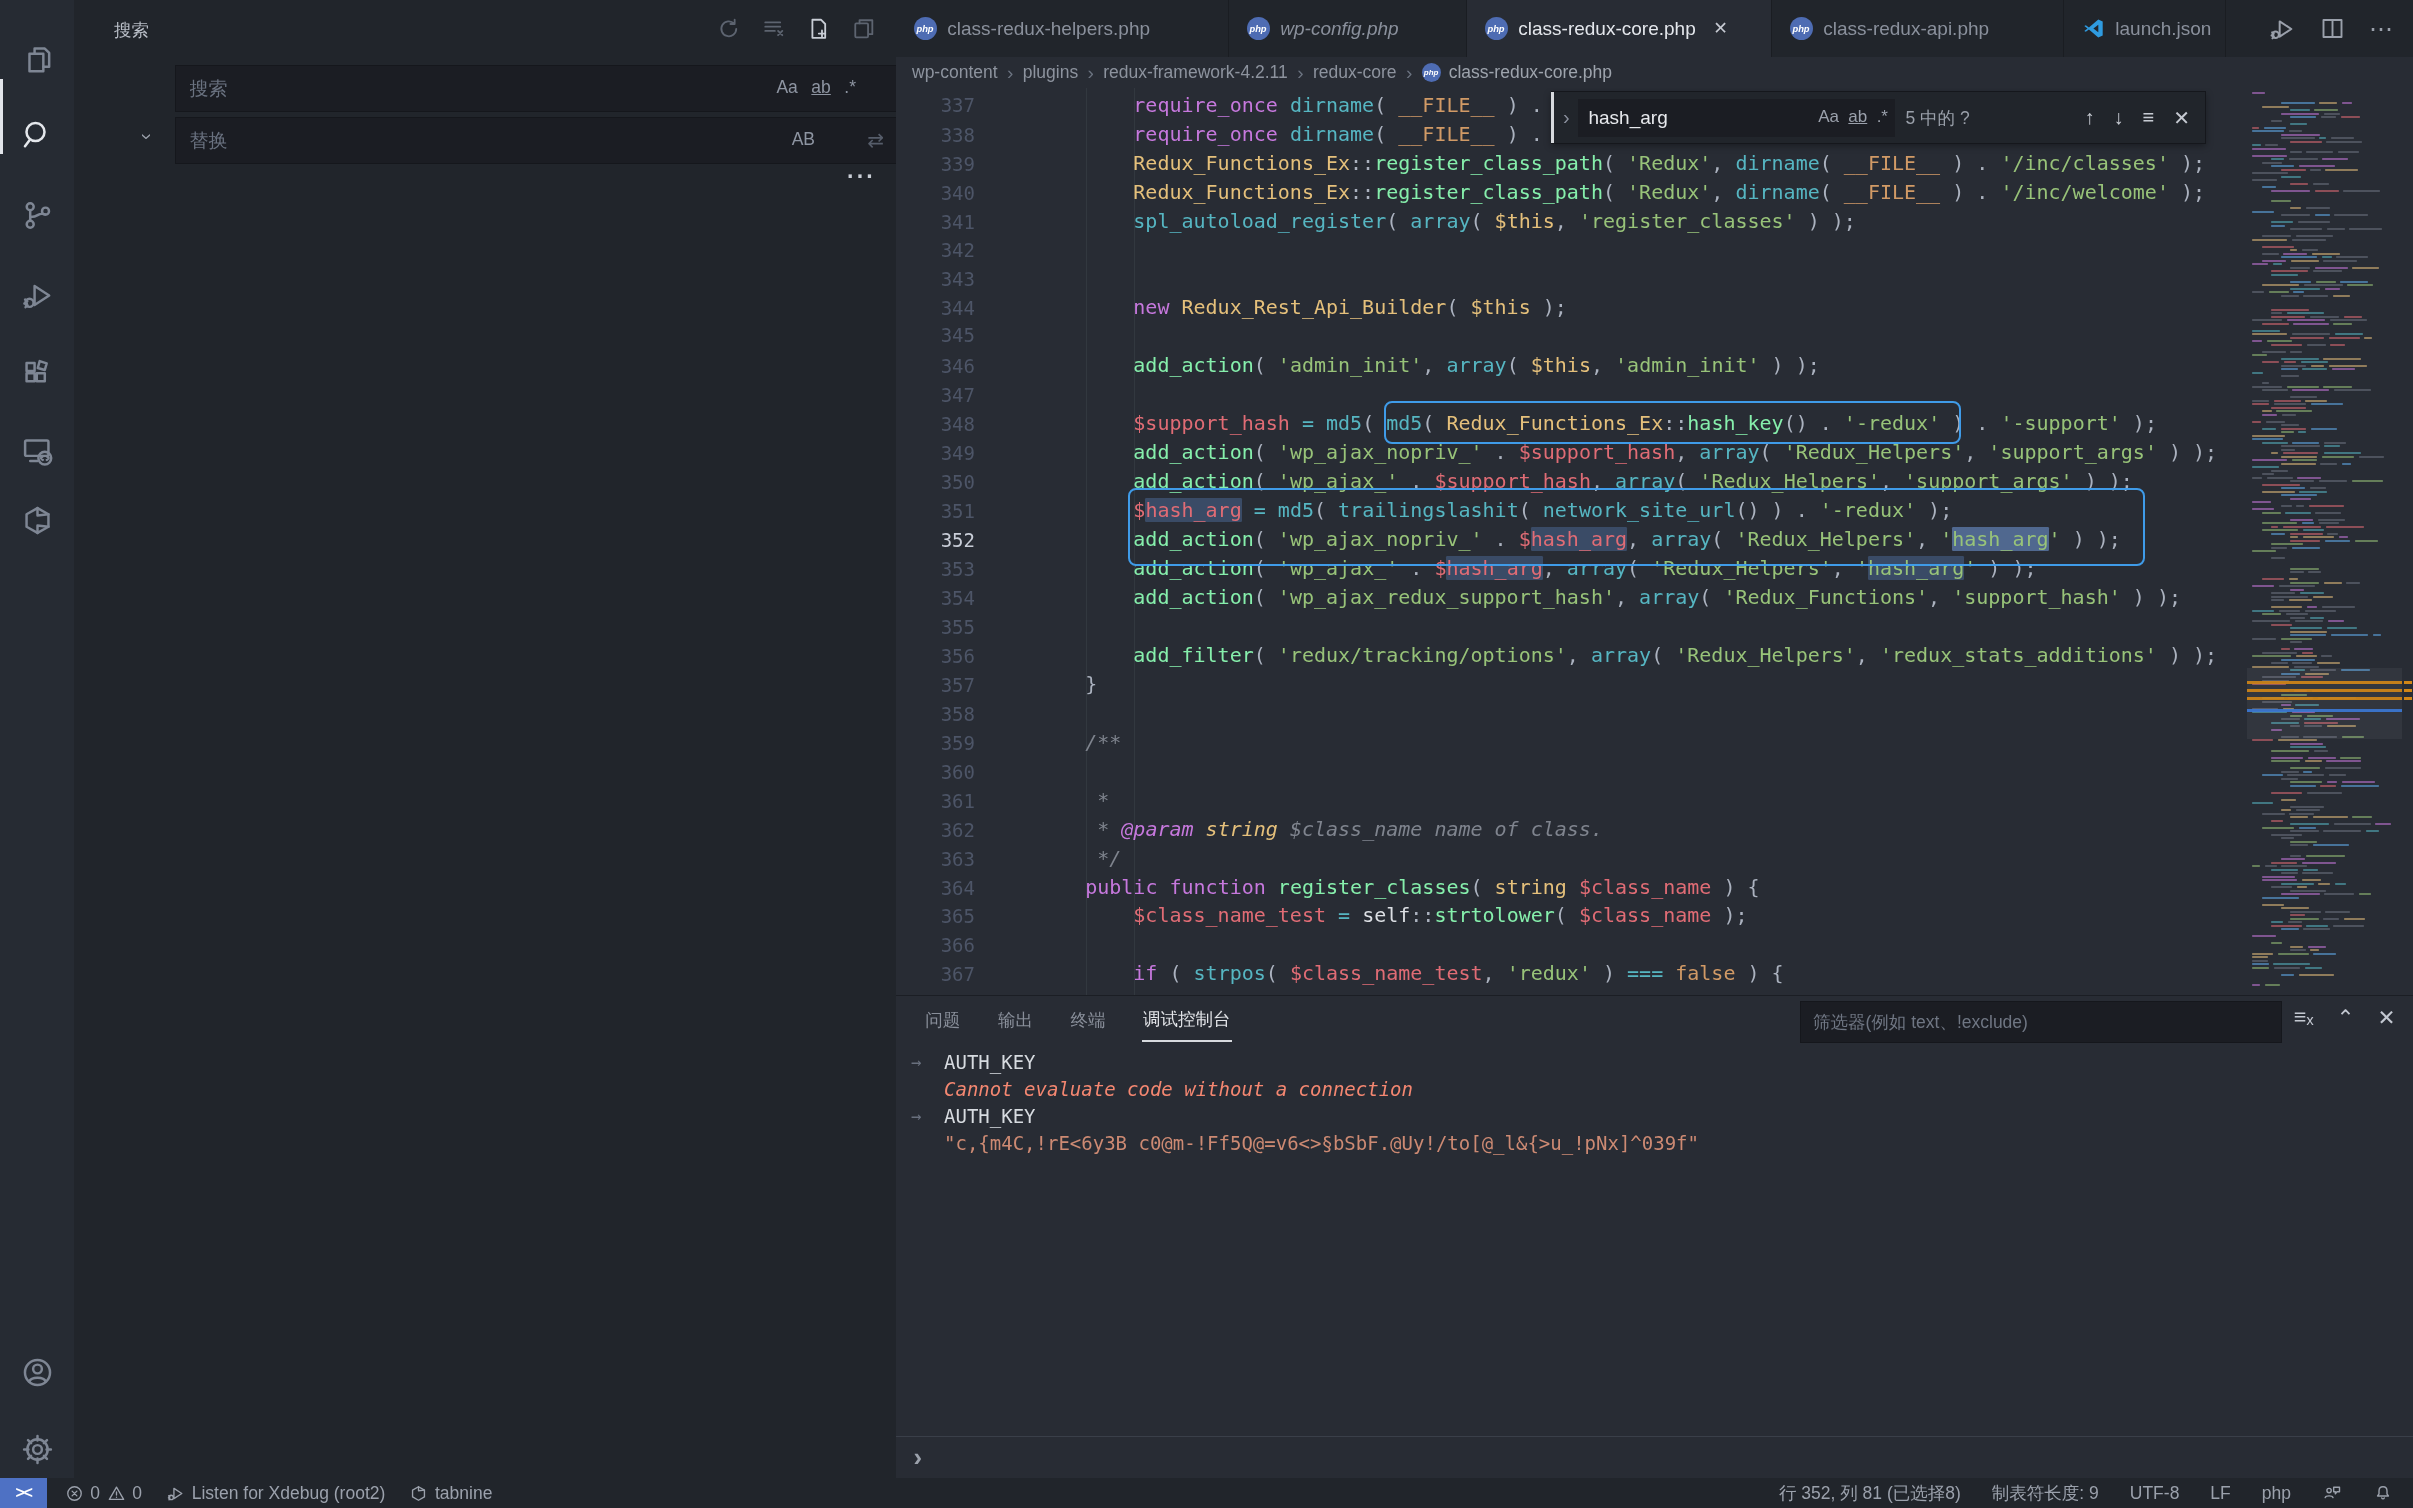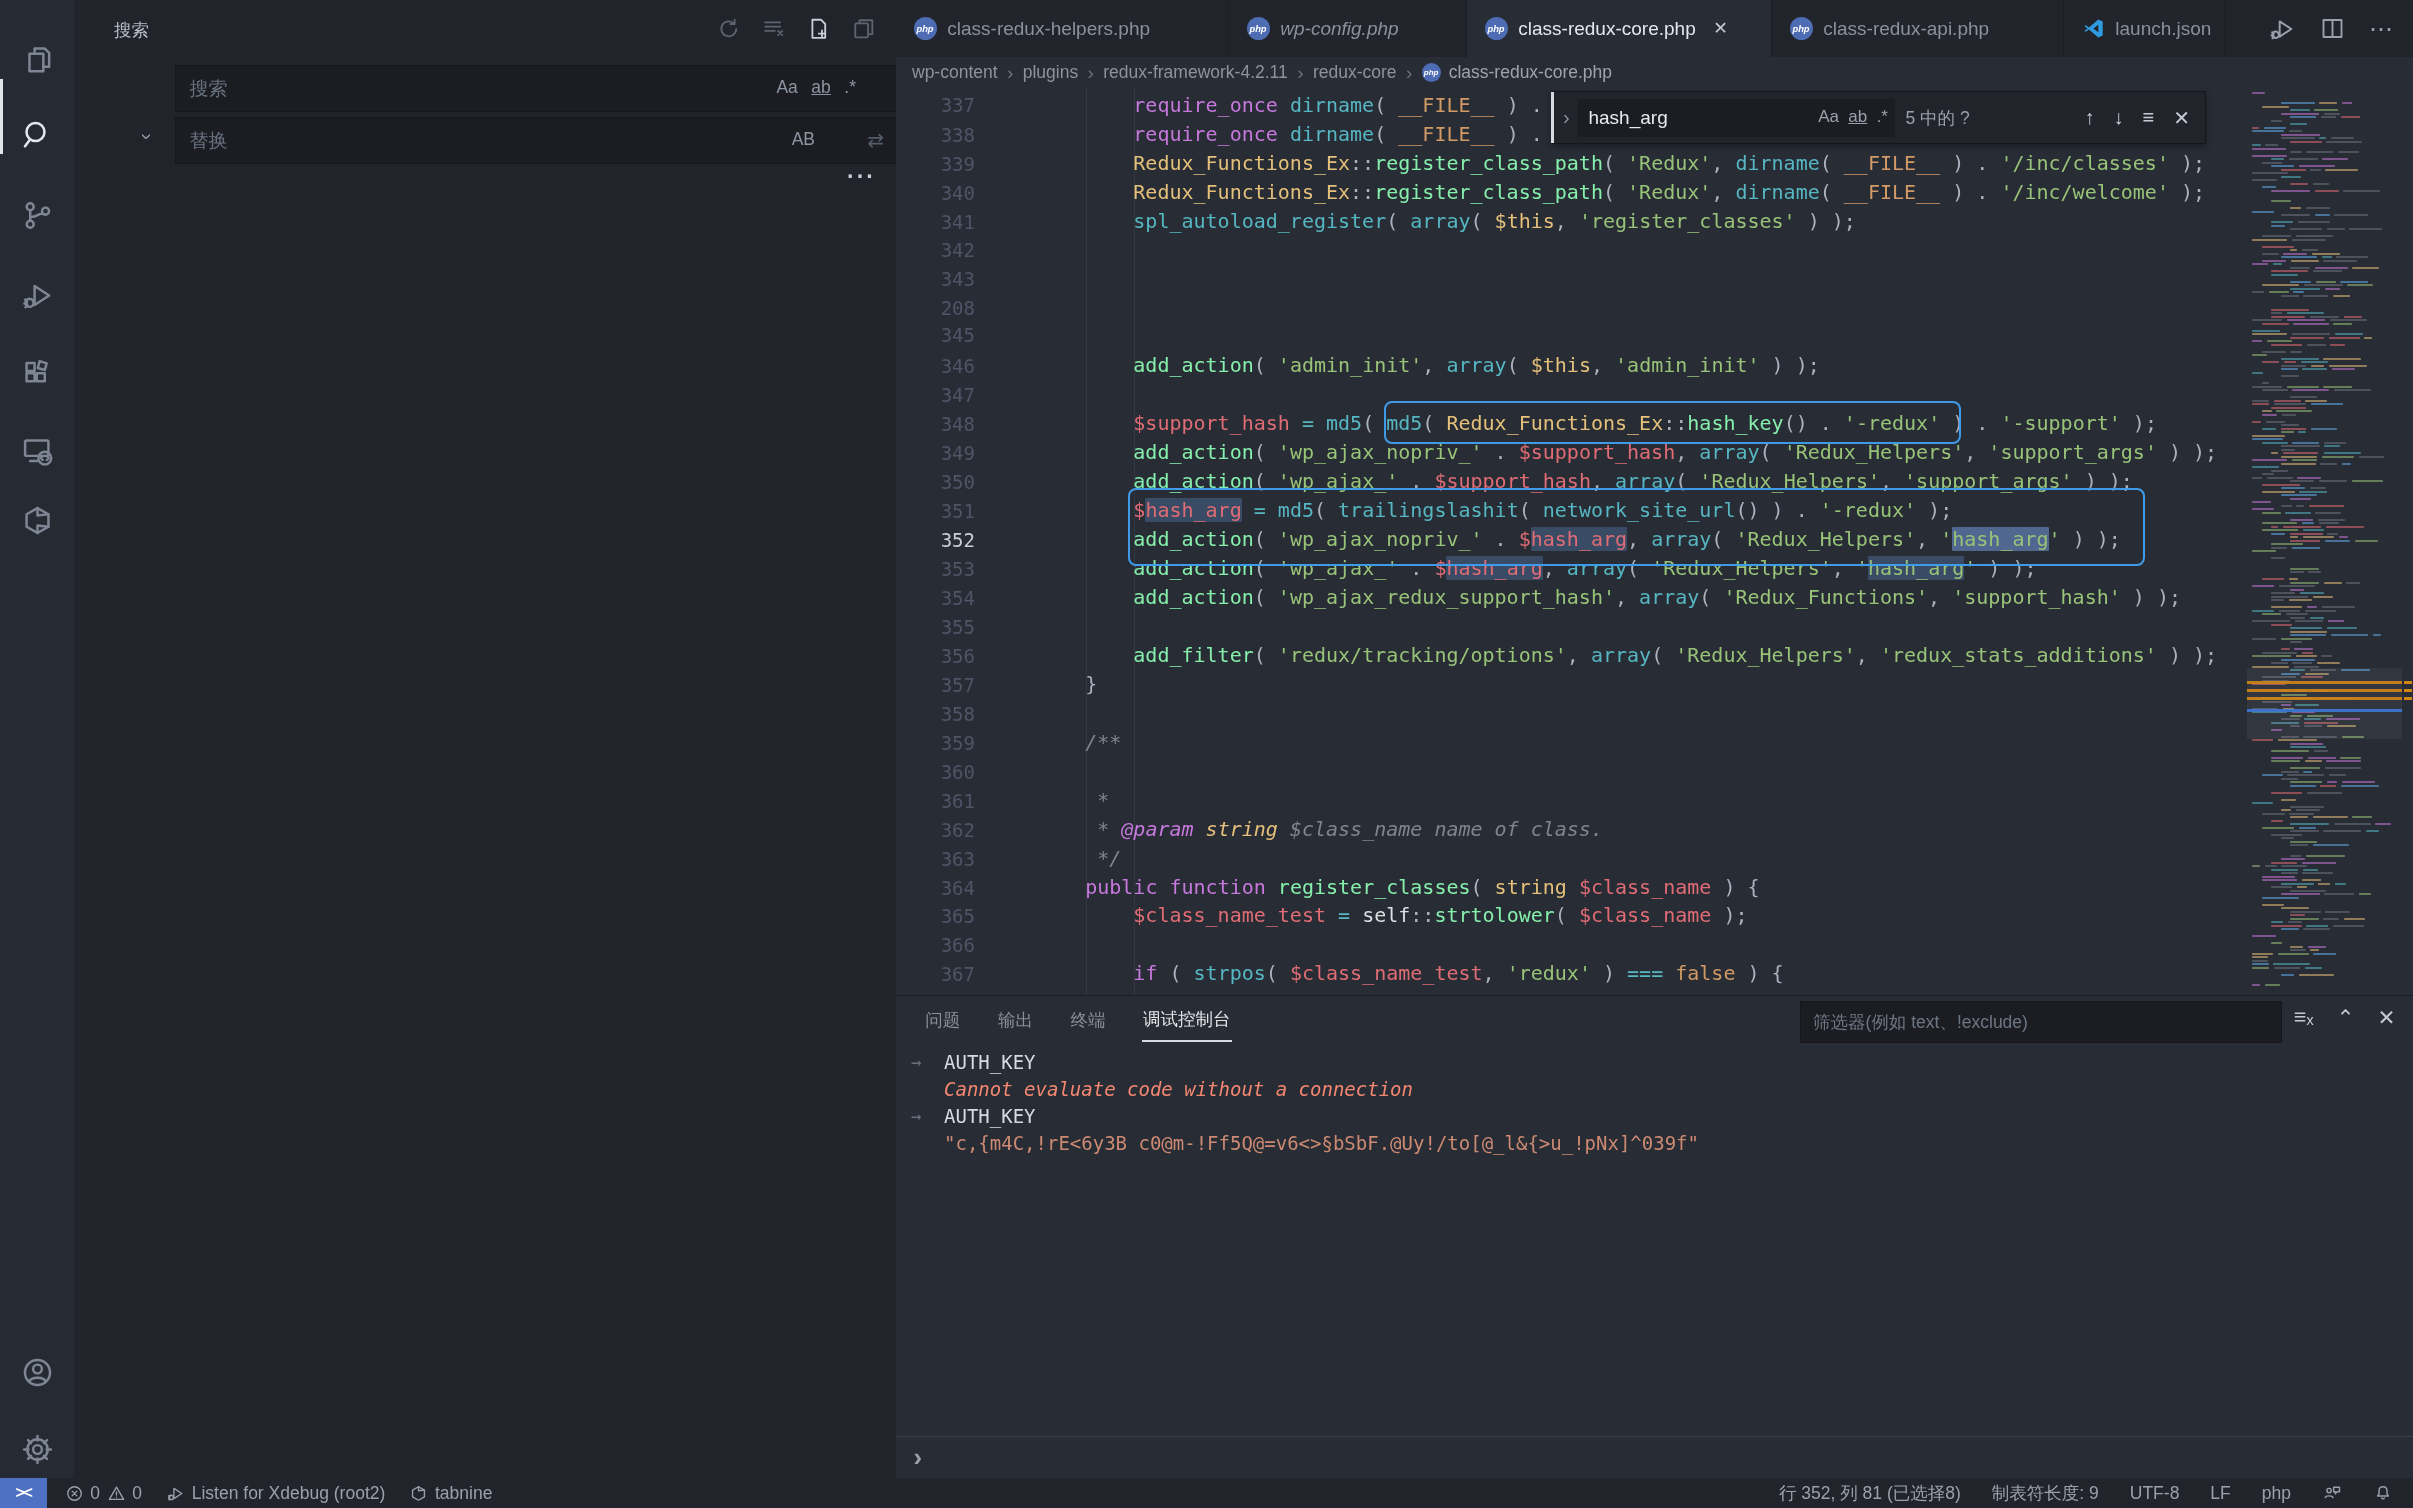--- a/index.html
+++ b/index.html
@@ -314,21 +314,22 @@
             <span class="ct"><span class="tk pln">        </span><span class="tk bi">spl_autoload_register</span><span class="tk pln">( </span><span class="tk bi">array</span><span class="tk pln">( </span><span class="tk cls">$this</span><span class="tk pln">, </span><span class="tk str">'register_classes'</span><span class="tk pln"> ) );</span></span>
           </div>
           <div class="crow" style="top: 147px;">
             <span class="ln">342</span>
             <span class="ct"></span>
           </div>
           <div class="crow" style="top: 176px;">
             <span class="ln">343</span>
           </div>
           <div class="crow" style="top: 205px;">
-            <span class="ln">208</span>
+            <span class="ln">344</span>
+            <span class="ct"><span class="tk pln">        </span><span class="tk kw">new</span><span class="tk pln"> </span><span class="tk cls">Redux_Rest_Api_Builder</span><span class="tk pln">( </span><span class="tk cls">$this</span><span class="tk pln"> );</span></span>
           </div>
           <div class="crow" style="top: 232px;">
             <span class="ln">345</span>
             <span class="ct"></span>
           </div>
           <div class="crow" style="top: 263px;">
             <span class="ln">346</span>
             <span class="ct"><span class="tk pln">        </span><span class="tk fn">add_action</span><span class="tk pln">( </span><span class="tk str">'admin_init'</span><span class="tk pln">, </span><span class="tk bi">array</span><span class="tk pln">( </span><span class="tk cls">$this</span><span class="tk pln">, </span><span class="tk str">'admin_init'</span><span class="tk pln"> ) );</span></span>
           </div>
           <div class="crow" style="top: 292px;">

